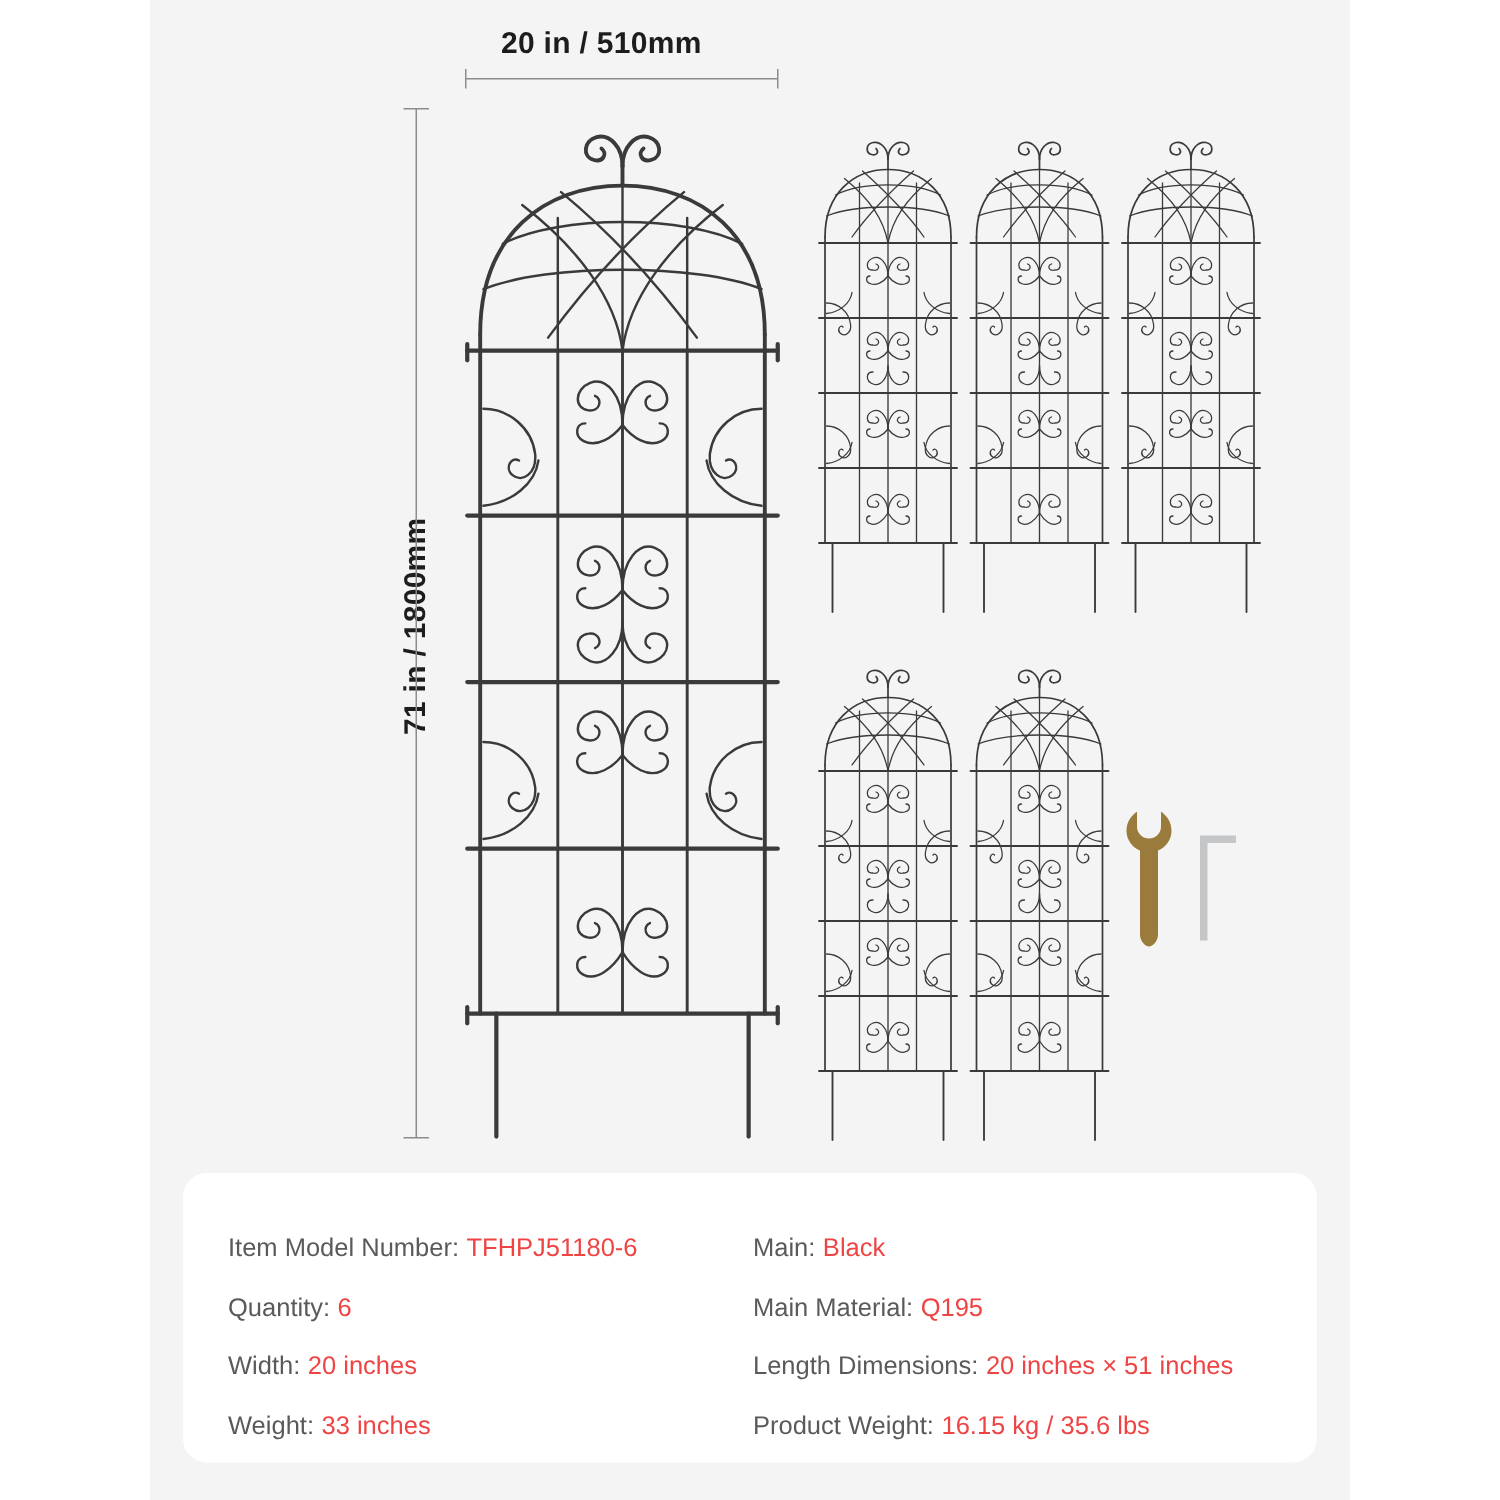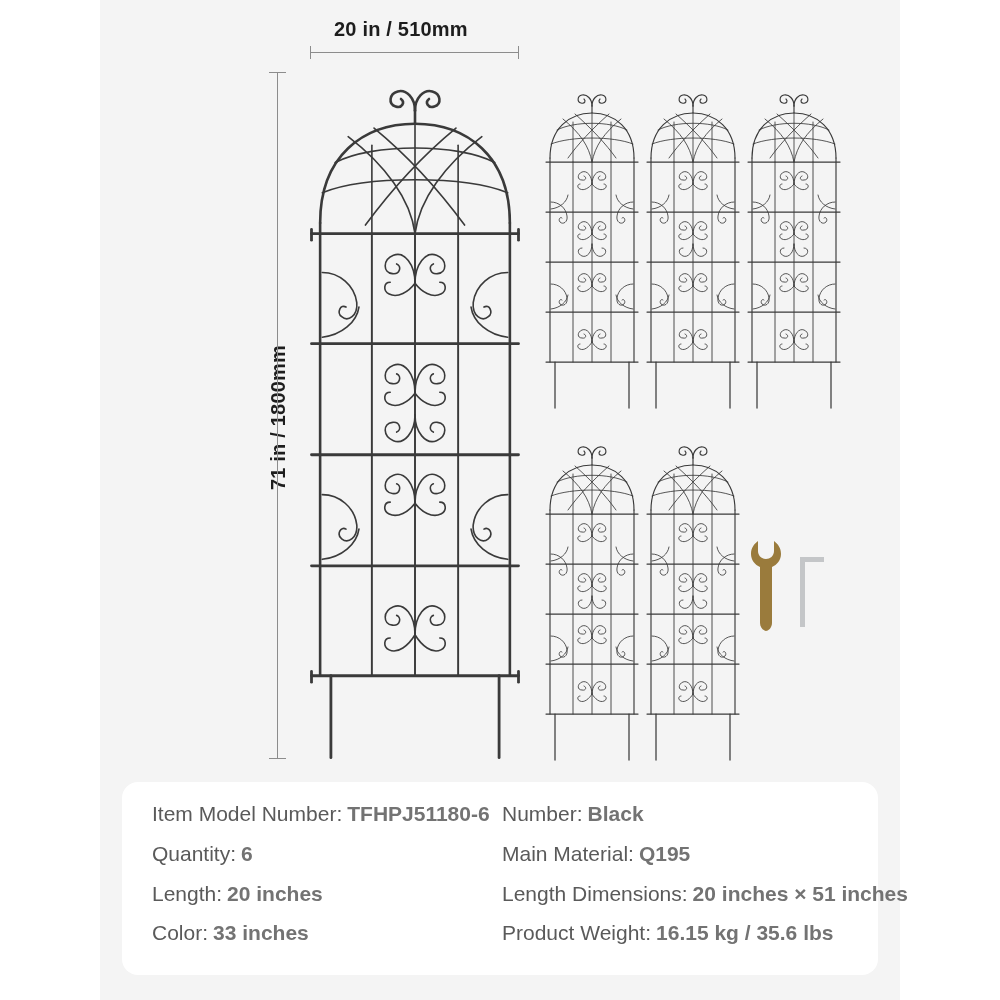--- a/index.html
+++ b/index.html
@@ -86,28 +86,28 @@
     top: 20px;
     right: 18px;
     bottom: 14px;
     display: grid;
     grid-template-columns: 350px 1fr;
     grid-auto-rows: 1fr;
     align-content: center;
   }
   .spec-item {
     display: flex;
-    align-items: flex-start;
-    font-size: 21px;
+    align-items: flex-end;
+    font-size: 17px;
     white-space: nowrap;
   }
   .spec-label { color: #5a5a5a; font-weight: 400; }
   .spec-value {
-    color: #737373;
-    font-weight: 700;
+    color: #ef4444;
+    font-weight: 400;
     margin-left: 5px;
   }
 </style>
 </head>
 <body>
 
 <div id="stage"></div>
 
 <div class="dim-label" id="dim-label-width" style="left:334px; top:18px;">20 in / 510mm</div>
 <div class="dim-line-h" style="left:310px; top:52px; width:208px;"></div>
@@ -353,44 +353,44 @@
 </div>
 
 <div id="spec-card">
   <div id="spec-grid">
 
     <div class="spec-item">
       <span class="spec-label">Item Model Number:</span>
       <span class="spec-value">TFHPJ51180-6</span>
     </div>
     <div class="spec-item">
-      <span class="spec-label">Number:</span>
+      <span class="spec-label">Main:</span>
       <span class="spec-value">Black</span>
     </div>
 
     <div class="spec-item">
       <span class="spec-label">Quantity:</span>
       <span class="spec-value">6</span>
     </div>
     <div class="spec-item">
       <span class="spec-label">Main Material:</span>
       <span class="spec-value">Q195</span>
     </div>
 
     <div class="spec-item">
-      <span class="spec-label">Length:</span>
+      <span class="spec-label">Width:</span>
       <span class="spec-value">20 inches</span>
     </div>
     <div class="spec-item">
       <span class="spec-label">Length Dimensions:</span>
       <span class="spec-value">20 inches × 51 inches</span>
     </div>
 
     <div class="spec-item">
-      <span class="spec-label">Color:</span>
+      <span class="spec-label">Weight:</span>
       <span class="spec-value">33 inches</span>
     </div>
     <div class="spec-item">
       <span class="spec-label">Product Weight:</span>
       <span class="spec-value">16.15 kg / 35.6 lbs</span>
     </div>
 
   </div>
 </div>
 

